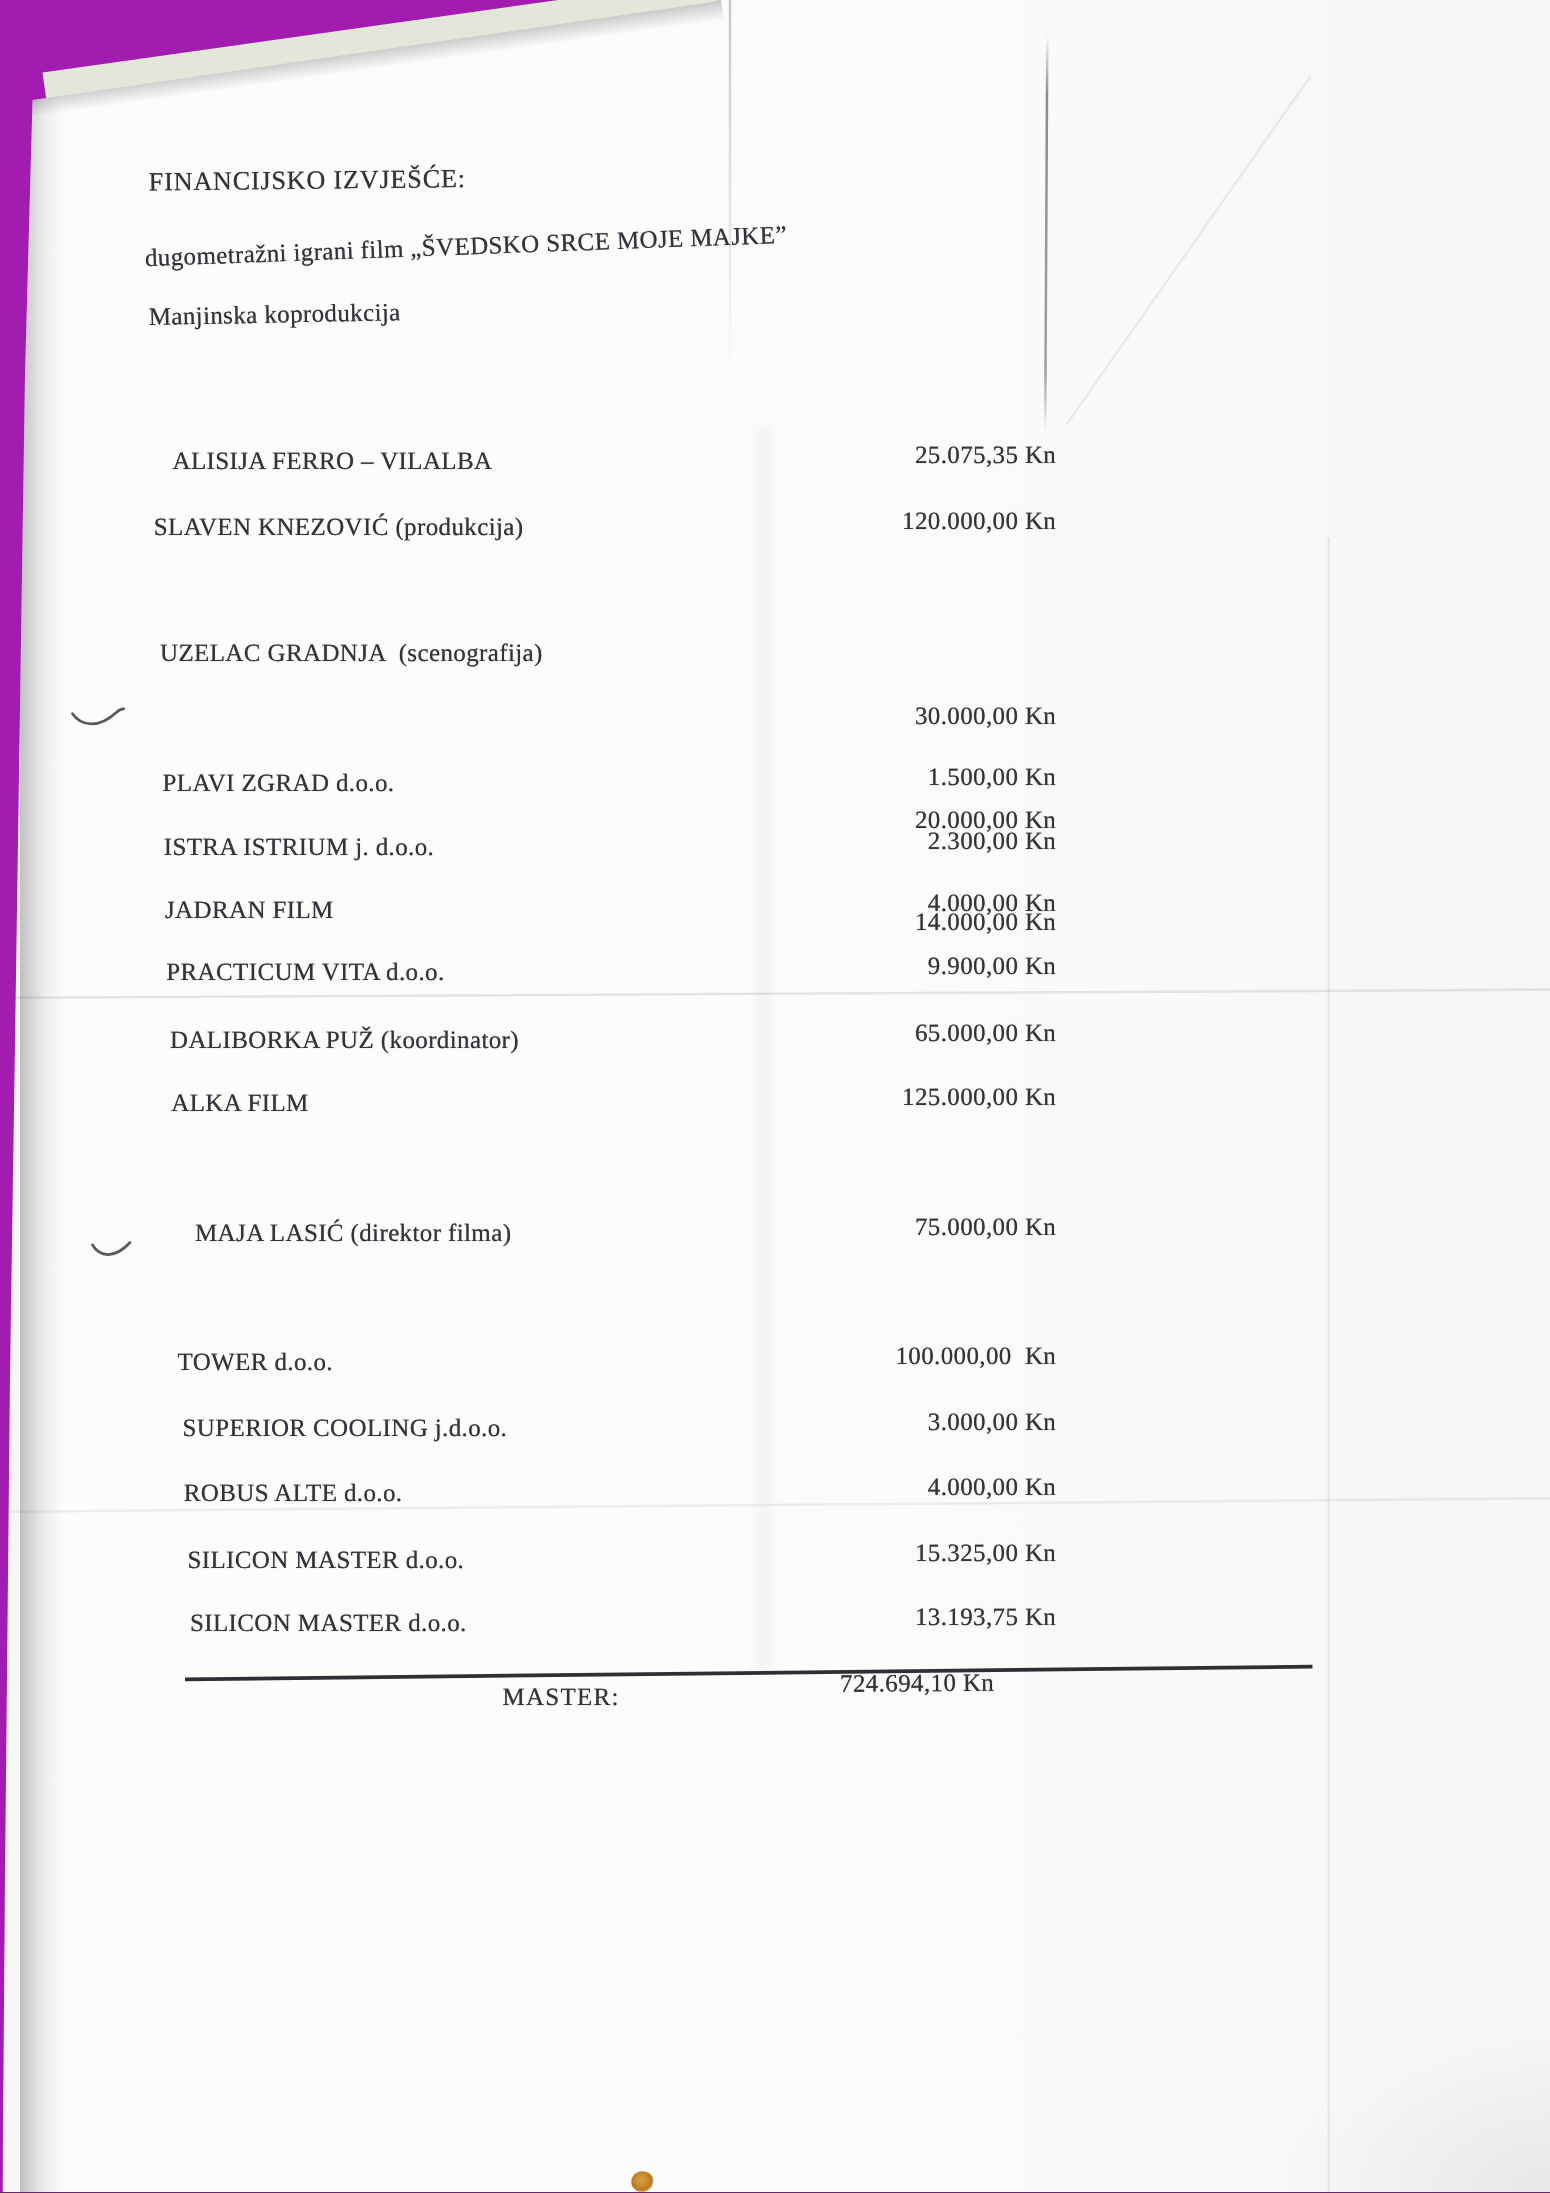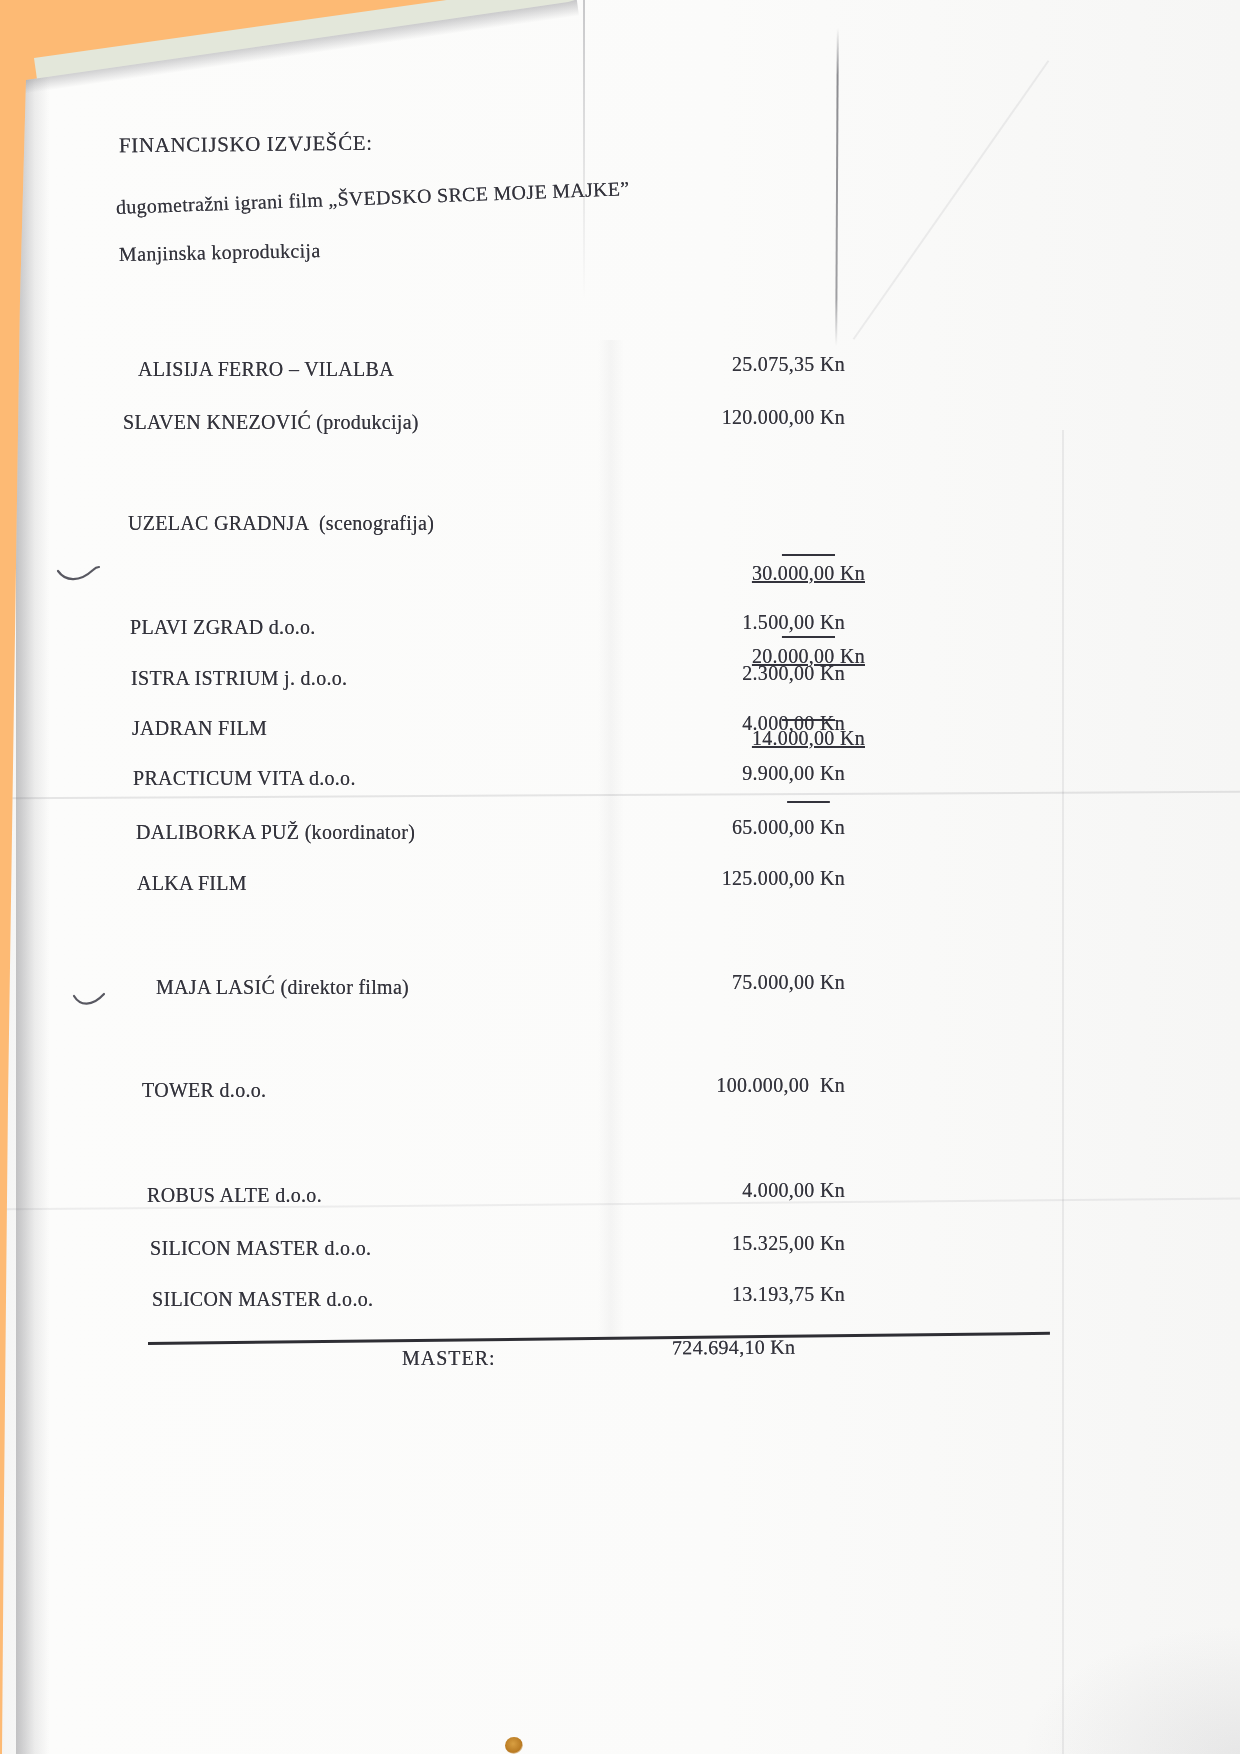--- a/index.html
+++ b/index.html
@@ -1,16 +1,16 @@
 <!DOCTYPE html>
 <html><head>
 <meta charset="utf-8">
 <style>
   html,body{margin:0;padding:0;background:#2a2a2e;}
-  .scan{position:relative;width:1240px;height:1754px;overflow:hidden;background:#fdba74;
+  .scan{position:relative;width:1240px;height:1754px;overflow:hidden;background:#a21caf;
         font-family:"Liberation Serif","DejaVu Serif",serif;color:#33333c;}
   .under-sheet{position:absolute;left:34px;top:58px;width:556px;height:44px;background:#e3e7da;
         transform:rotate(-8deg);transform-origin:left top;z-index:1;}
   .paper{position:absolute;inset:0;z-index:2;background:linear-gradient(90deg,#f4f4f3 0%,#fcfcfb 4%,#fbfbfa 58%,#f6f6f5 100%);
         clip-path:polygon(26px 80px,568px 2px,575px 0px,1240px 0px,1240px 1754px,2px 1754px,4px 1500px,8px 1100px,14px 700px,20px 300px);}
   .edge-shade-left{position:absolute;left:16px;top:70px;width:34px;height:1684px;
         background:linear-gradient(90deg,rgba(70,70,78,.30),rgba(70,70,78,.08) 55%,rgba(70,70,78,0));}
   .edge-shade-top{position:absolute;left:22px;top:76px;width:560px;height:18px;
         background:linear-gradient(180deg,rgba(70,70,78,.32),rgba(70,70,78,0));
         transform:rotate(-8deg);transform-origin:left top;}
@@ -36,21 +36,21 @@
         text-shadow:0 0 .6px rgba(40,40,48,.75);}
   .title{position:absolute;left:119px;top:132px;margin:0;font-size:21px;font-weight:normal;
         letter-spacing:.6px;transform:rotate(-.6deg);white-space:pre;}
   .subtitle{position:absolute;left:116px;top:196px;margin:0;transform:rotate(-2.1deg);
         transform-origin:left center;white-space:pre;}
   .subtitle2{position:absolute;left:119px;top:243px;margin:0;transform:rotate(-1.1deg);
         transform-origin:left center;white-space:pre;}
   .row{position:absolute;left:0;right:0;height:30px;}
   .lbl{position:absolute;white-space:pre;}
   .amt{position:absolute;right:395px;top:-5px;white-space:pre;}
-  .amt-stack{position:absolute;right:375px;top:-7px;text-align:center;line-height:27.5px;white-space:pre;text-decoration:underline;}
+  .amt-stack{position:absolute;right:395px;top:-7px;text-align:center;line-height:27.5px;white-space:pre;}
   .amt-stack span{display:block;}
   .total-rule{position:absolute;left:148px;top:1342px;width:902px;height:3px;background:#2e2e34;
         transform:rotate(-.65deg);transform-origin:left center;}
   .total-label{position:absolute;left:402px;top:1347px;letter-spacing:1px;}
   .total-amount{position:absolute;left:672px;top:1336px;transform:rotate(-.4deg);white-space:pre;}
 </style>
 </head>
 <body>
 
 <div class="scan">
@@ -122,20 +122,24 @@
         <span class="amt">125.000,00 Kn</span>
       </div>
       <div class="row" style="top:976px">
         <span class="lbl" style="left:156px">MAJA LASIĆ (direktor filma)</span>
         <span class="amt">75.000,00 Kn</span>
       </div>
       <div class="row" style="top:1079px">
         <span class="lbl" style="left:142px">TOWER d.o.o.</span>
         <span class="amt">100.000,00  Kn</span>
       </div>
+      <div class="row" style="top:1132px">
+        <span class="lbl" style="left:146px">SUPERIOR COOLING j.d.o.o.</span>
+        <span class="amt">3.000,00 Kn</span>
+      </div>
       <div class="row" style="top:1184px">
         <span class="lbl" style="left:147px">ROBUS ALTE d.o.o.</span>
         <span class="amt">4.000,00 Kn</span>
       </div>
       <div class="row" style="top:1237px">
         <span class="lbl" style="left:150px">SILICON MASTER d.o.o.</span>
         <span class="amt">15.325,00 Kn</span>
       </div>
       <div class="row" style="top:1288px">
         <span class="lbl" style="left:152px">SILICON MASTER d.o.o.</span>

